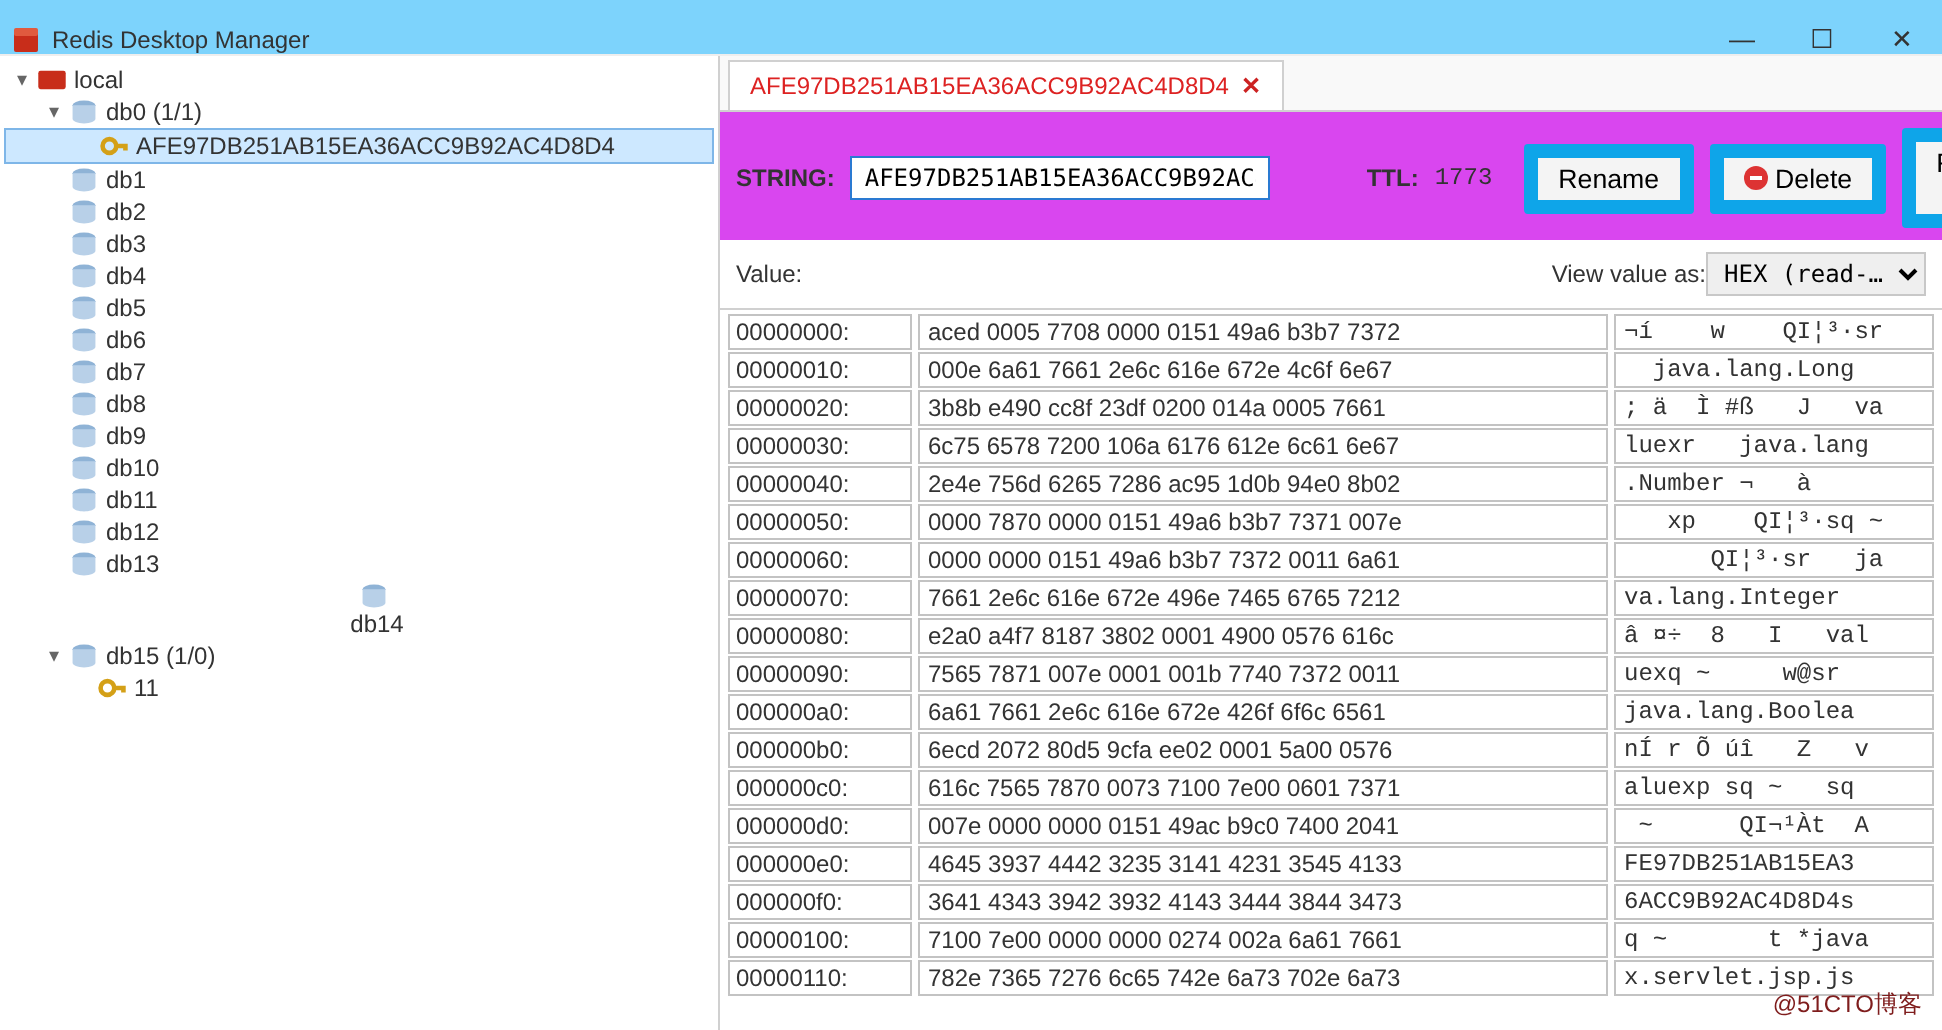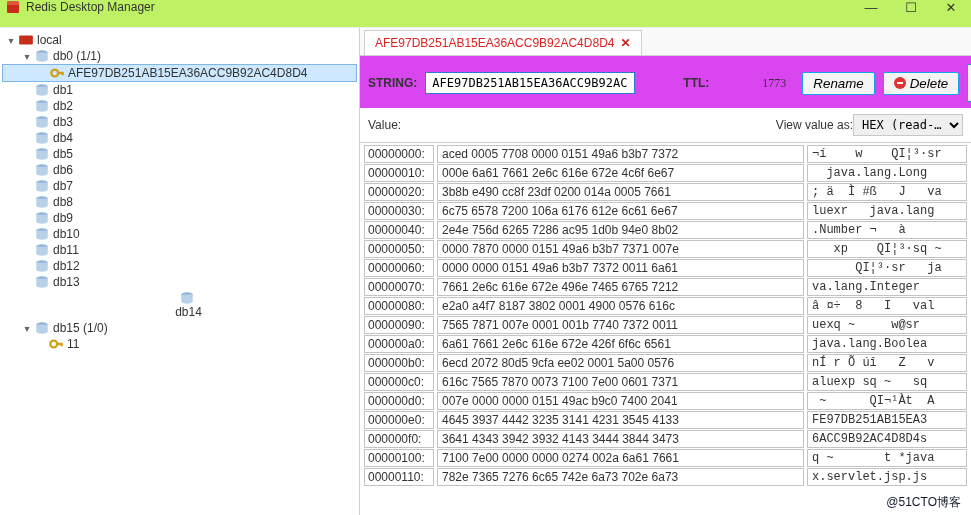--- a/index.html
+++ b/index.html
@@ -1,49 +1,49 @@
 <!DOCTYPE html>
 <html><head>
   <meta charset="utf-8">
   <style>
     * { margin: 0; padding: 0; box-sizing: border-box; font-family: "Microsoft YaHei", Tahoma, sans-serif; }
     body { background: #fff; font-size: 12px; color: #333; width: 971px; height: 515px; overflow: hidden; }
-    .titlebar { height: 28px; display: flex; align-items: flex-start; padding-left: 6px; background: #bef264; border-bottom: 1px solid #eee; }
+    .titlebar { height: 28px; display: flex; align-items: flex-end; padding-left: 6px; background: #7dd3fc; border-bottom: 1px solid #eee; }
     .titlebar .app-icon { width: 14px; height: 14px; margin-right: 6px; }
     .titlebar .controls { margin-left: auto; display: flex; }
     .titlebar .controls span { width: 40px; text-align: center; font-size: 13px; color: #333; }
     .main { display: flex; height: calc(100% - 28px); }
     .sidebar { width: 360px; border-right: 1px solid #d0d0d0; padding: 4px 2px; overflow: auto; }
     .tree-node { display: flex; align-items: center; padding: 1px 0; white-space: nowrap; cursor: default; }
     .tree-node .chev { width: 14px; display: inline-block; text-align: center; color: #666; font-size: 10px; }
     .tree-node .icon { width: 16px; height: 14px; display: inline-flex; align-items: center; justify-content: center; margin-right: 3px; }
     .tree-node.sel { background: #cde8ff; border: 1px solid #7eb6e8; border-radius: 0; }
     .tree-node .label { font-size: 12px; }
     .content { flex: 1; display: flex; flex-direction: column; background: #f9f9f9; overflow: hidden; }
     .tab-strip { height: 28px; display: flex; align-items: flex-end; border-bottom: 1px solid #d0d0d0; padding-left: 4px; }
     .tab { padding: 5px 10px 5px 10px; background: #fff; border: 1px solid #d0d0d0; border-bottom: none; color: #d22; font-size: 12px; display: flex; align-items: center; gap: 6px; }
     .tab .x { color: #c22; font-weight: bold; cursor: pointer; }
     .keybar { padding: 8px 8px 6px 8px; display: flex; align-items: center; gap: 8px; background: #d946ef; }
     .keybar .lbl { font-weight: bold; letter-spacing: 0; }
     .keybar input.keyfield { flex: 0 0 210px; padding: 3px 6px; border: 1px solid #2a7ad2; font-family: monospace; font-size: 12px; }
     .keybar .ttl { margin-left: 40px; font-weight: bold; }
-    .keybar .ttlval { font-family: Liberation Serif, serif; margin-left: 45px; }
-    .btn { padding: 3px 10px; background: #f4f4f4; border: 1px solid #0ea5e9; border-radius: 2px; cursor: pointer; display: inline-flex; align-items: center; gap: 4px; font-style: italic; }
+    .keybar .ttlval { font-family: Liberation Mono, monospace; }
+    .btn { padding: 3px 10px; background: #f4f4f4; border: 7px solid #0ea5e9; border-radius: 2px; cursor: pointer; display: inline-flex; align-items: center; gap: 4px; }
     .btn .del-circle { width: 12px; height: 12px; border-radius: 50%; background: #d33; position: relative; }
     .btn .del-circle::after { content: ""; position: absolute; left: 3px; right: 3px; top: 5px; height: 2px; background: #fff; }
     .valuebar { padding: 6px 8px; display: flex; align-items: center; background: #fff; }
     .valuebar .vlabel { font-size: 12px; }
     .valuebar .spacer { flex: 1; }
     .valuebar select { padding: 2px 4px; border: 1px solid #c8c8c8; font-family: monospace; font-size: 12px; }
     .hexarea { flex: 1; overflow: auto; padding: 2px 4px; background: #fff; border-top: 1px solid #d0d0d0; }
     .hex-row { display: flex; gap: 3px; margin-bottom: 1px; font-family: "Courier New", monospace; font-size: 12px; }
-    .hex-row .off { border: 1px solid #c3c3c3; padding: 1px 3px; width: 70px; white-space: nowrap; overflow: hidden; }
+    .hex-row .off { border: 1px solid #c3c3c3; padding: 1px 3px; width: 92px; white-space: nowrap; overflow: hidden; }
     .hex-row .bytes { border: 1px solid #c3c3c3; padding: 1px 4px; flex: 1; white-space: nowrap; overflow: hidden; }
     .hex-row .ascii { border: 1px solid #c3c3c3; padding: 1px 4px; width: 160px; white-space: pre; overflow: hidden; font-family: Liberation Mono, monospace; }
-    .footer { position: absolute; bottom: 4px; right: 10px; color: #0f172a; font-size: 12px; }
+    .footer { position: absolute; bottom: 4px; right: 10px; color: #7f1d1d; font-size: 12px; }
   </style>
 </head>
 <body>
 
 <div class="titlebar">
   <span class="app-icon">
     <svg viewBox="0 0 14 14">
         <rect x="1" y="3" width="12" height="10" rx="1" fill="#c82d1a"></rect>
         <rect x="1" y="1" width="12" height="4" rx="1" fill="#e05a3e"></rect>
       </svg>

